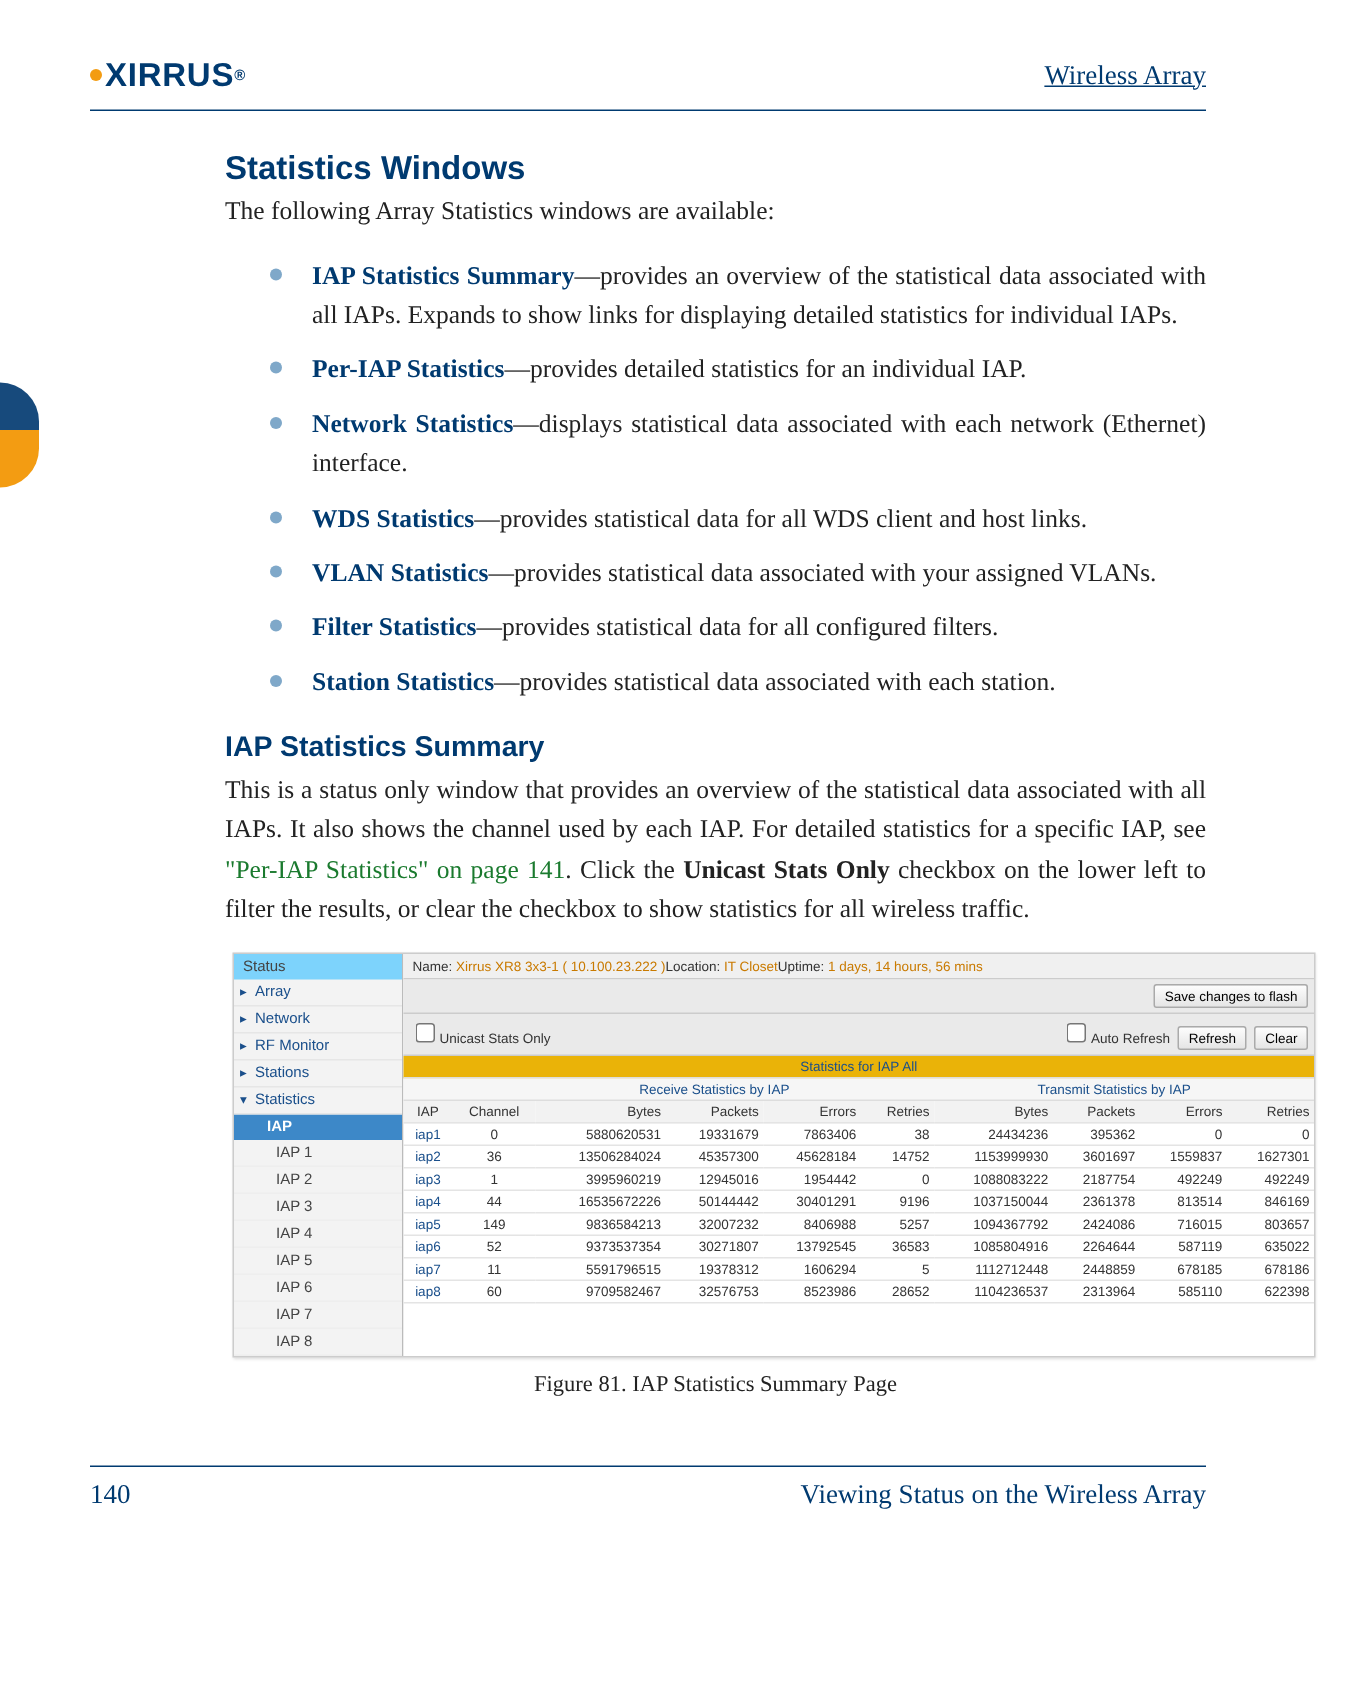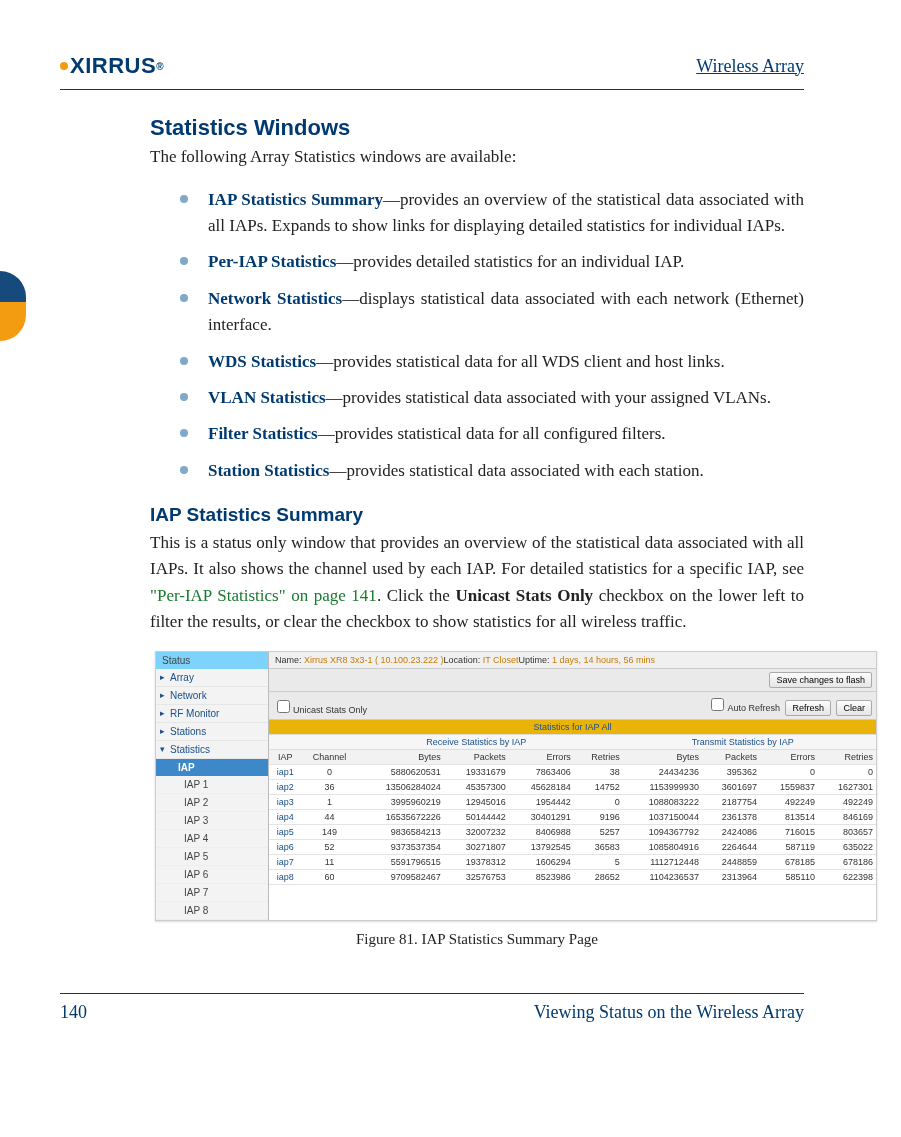--- a/index.html
+++ b/index.html
@@ -8,21 +8,20 @@
     font-family: Georgia, 'Times New Roman', serif;
     color: #222;
     background: #fff;
     width: 901px;
   }
   .page {
     position: relative;
     padding: 37px 30px 15px 60px;
     box-sizing: border-box;
     width: 834px;
-    margin-top: 16px;
   }
   .top-bar {
     display: flex;
     justify-content: space-between;
     align-items: center;
     border-bottom: 1px solid #003a70;
     padding-bottom: 10px;
   }
   .logo {
     display: flex;
@@ -165,21 +164,21 @@
     background: #f0f0f0;
     border-bottom: 1px solid #ccc;
     padding: 3px 6px;
     font-size: 9px;
     color: #333;
   }
   .infobar .v { color: #c97a00; }
   .toolbar {
     display: flex;
     justify-content: space-between;
-    align-items: flex-end;
+    align-items: flex-start;
     background: #eaeaea;
     padding: 3px 4px;
     border-bottom: 1px solid #ccc;
     font-size: 9px;
   }
   .toolbtn {
     background: linear-gradient(#fdfdfd,#e5e5e5);
     border: 1px solid #aaa;
     border-radius: 2px;
     padding: 2px 6px;

